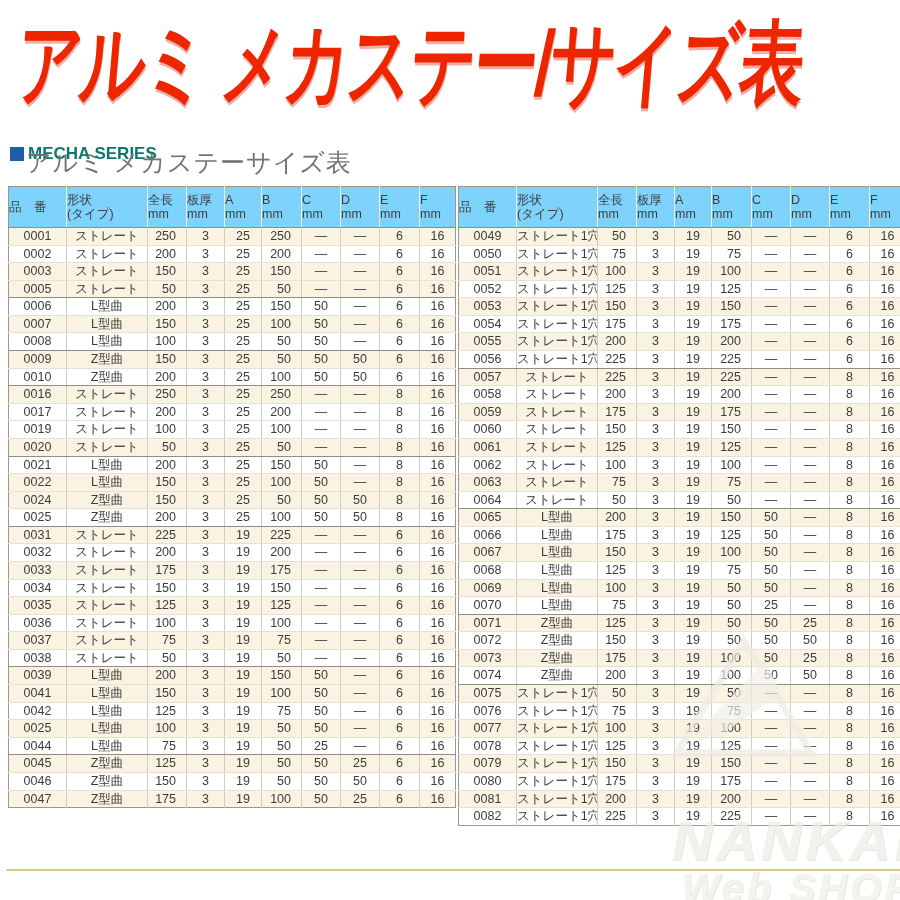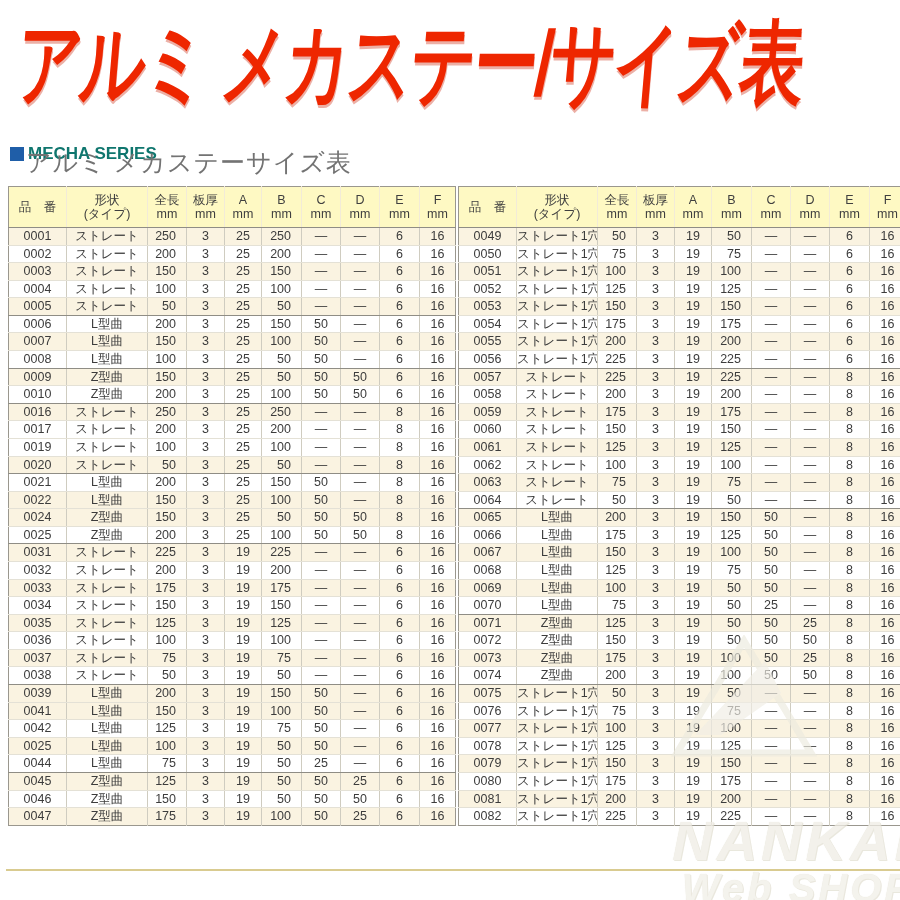--- a/index.html
+++ b/index.html
@@ -32,24 +32,24 @@
   
   .size-table{
     position:absolute;top:186px;
     border-collapse:collapse;table-layout:fixed;width:437px;
     border:1px solid #9a978e;
     font-size:12.5px;color:#3c3c3c;
   }
   .size-table.left{left:8px;}
   .size-table.right{left:458px;}
   .size-table th{
-    background:#fef9c3;height:40px;padding:0;
+    background:#7dd3fc;height:40px;padding:0;
     font-size:12.5px;font-weight:normal;color:#3f3f3f;
     border-right:1px solid #f2ebd8;border-bottom:1px solid #8f8d85;
-    vertical-align:middle;text-align:center;line-height:14px;
+    vertical-align:middle;text-align:left;line-height:14px;
   }
   .size-table th:last-child{border-right:none;}
   .size-table td{
     height:16.58px;padding:0;text-align:center;line-height:16.58px;
     border-right:1px solid #cfccc0;border-bottom:1px solid #e4e1d6;
     overflow:hidden;white-space:nowrap;
   }
   .size-table td:last-child{border-right:none;}
   .size-table tr.stripe td{background:#faf3e1;}
   .size-table tr.group-end td{border-bottom:1px solid #8f8d85;}
@@ -173,32 +173,20 @@
         <td>ストレート</td>
         <td class="num-right">150</td>
         <td>3</td>
         <td>25</td>
         <td class="num-right">150</td>
         <td>—</td>
         <td>—</td>
         <td>6</td>
         <td>16</td>
       </tr>
-      <tr>
-        <td>0004</td>
-        <td>ストレート</td>
-        <td class="num-right">100</td>
-        <td>3</td>
-        <td>25</td>
-        <td class="num-right">100</td>
-        <td>—</td>
-        <td>—</td>
-        <td>6</td>
-        <td>16</td>
-      </tr>
       <tr class="stripe group-end">
         <td>0005</td>
         <td>ストレート</td>
         <td class="num-right">50</td>
         <td>3</td>
         <td>25</td>
         <td class="num-right">50</td>
         <td>—</td>
         <td>—</td>
         <td>6</td>

